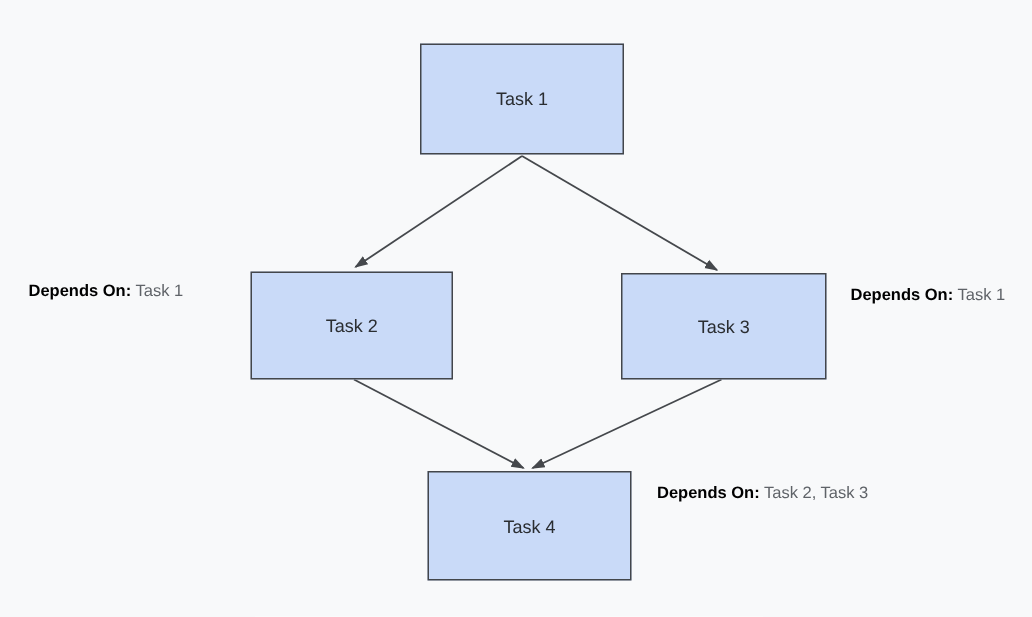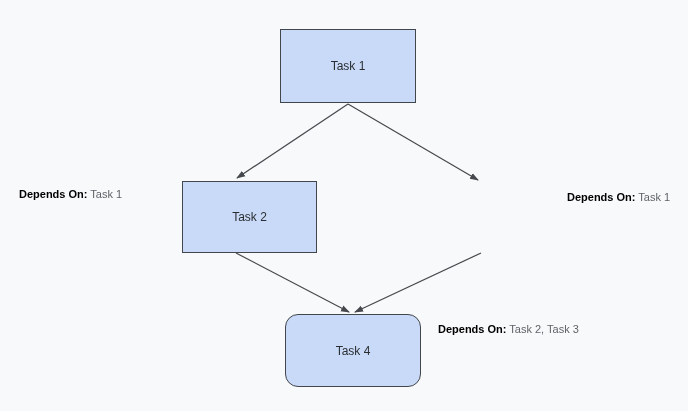--- a/index.html
+++ b/index.html
@@ -35,23 +35,23 @@
     display: flex;
     align-items: center;
     justify-content: center;
   }
   .node-label {
     font-size: 12px;
     color: var(--node-text, #2a2d31);
     white-space: nowrap;
   }
   .node-task1 { left: 280px; top: 29px;  width: 136px; height: 74px; }
-  .node-task2 { left: 167px; top: 181px; width: 135px; height: 72px; margin-left: 15px; }
+  .node-task2 { left: 167px; top: 181px; width: 135px; height: 72px; }
   .node-task3 { left: 414px; top: 182px; width: 137px; height: 71px; }
-  .node-task4 { left: 285px; top: 314px; width: 136px; height: 73px; border-radius: 13px; }
+  .node-task4 { left: 285px; top: 314px; width: 136px; height: 73px; }
   .dep-label {
     position: absolute;
     font-size: 11px;
     line-height: 13px;
     color: var(--label-text, #5f6368);
     white-space: nowrap;
   }
   .dep-label b {
     color: var(--label-bold, #000000);
     font-weight: bold;
@@ -78,20 +78,23 @@
   </svg>
 
   <div class="node node-task1">
     <span class="node-label">Task 1</span>
   </div>
 
   <div class="node node-task2">
     <span class="node-label">Task 2</span>
   </div>
 
+  <div class="node node-task3">
+    <span class="node-label">Task 3</span>
+  </div>
 
   <div class="node node-task4">
     <span class="node-label">Task 4</span>
   </div>
 
   <div class="dep-label dep-label-task2">
     <b>Depends On:</b><span> Task 1</span>
   </div>
 
   <div class="dep-label dep-label-task3">

